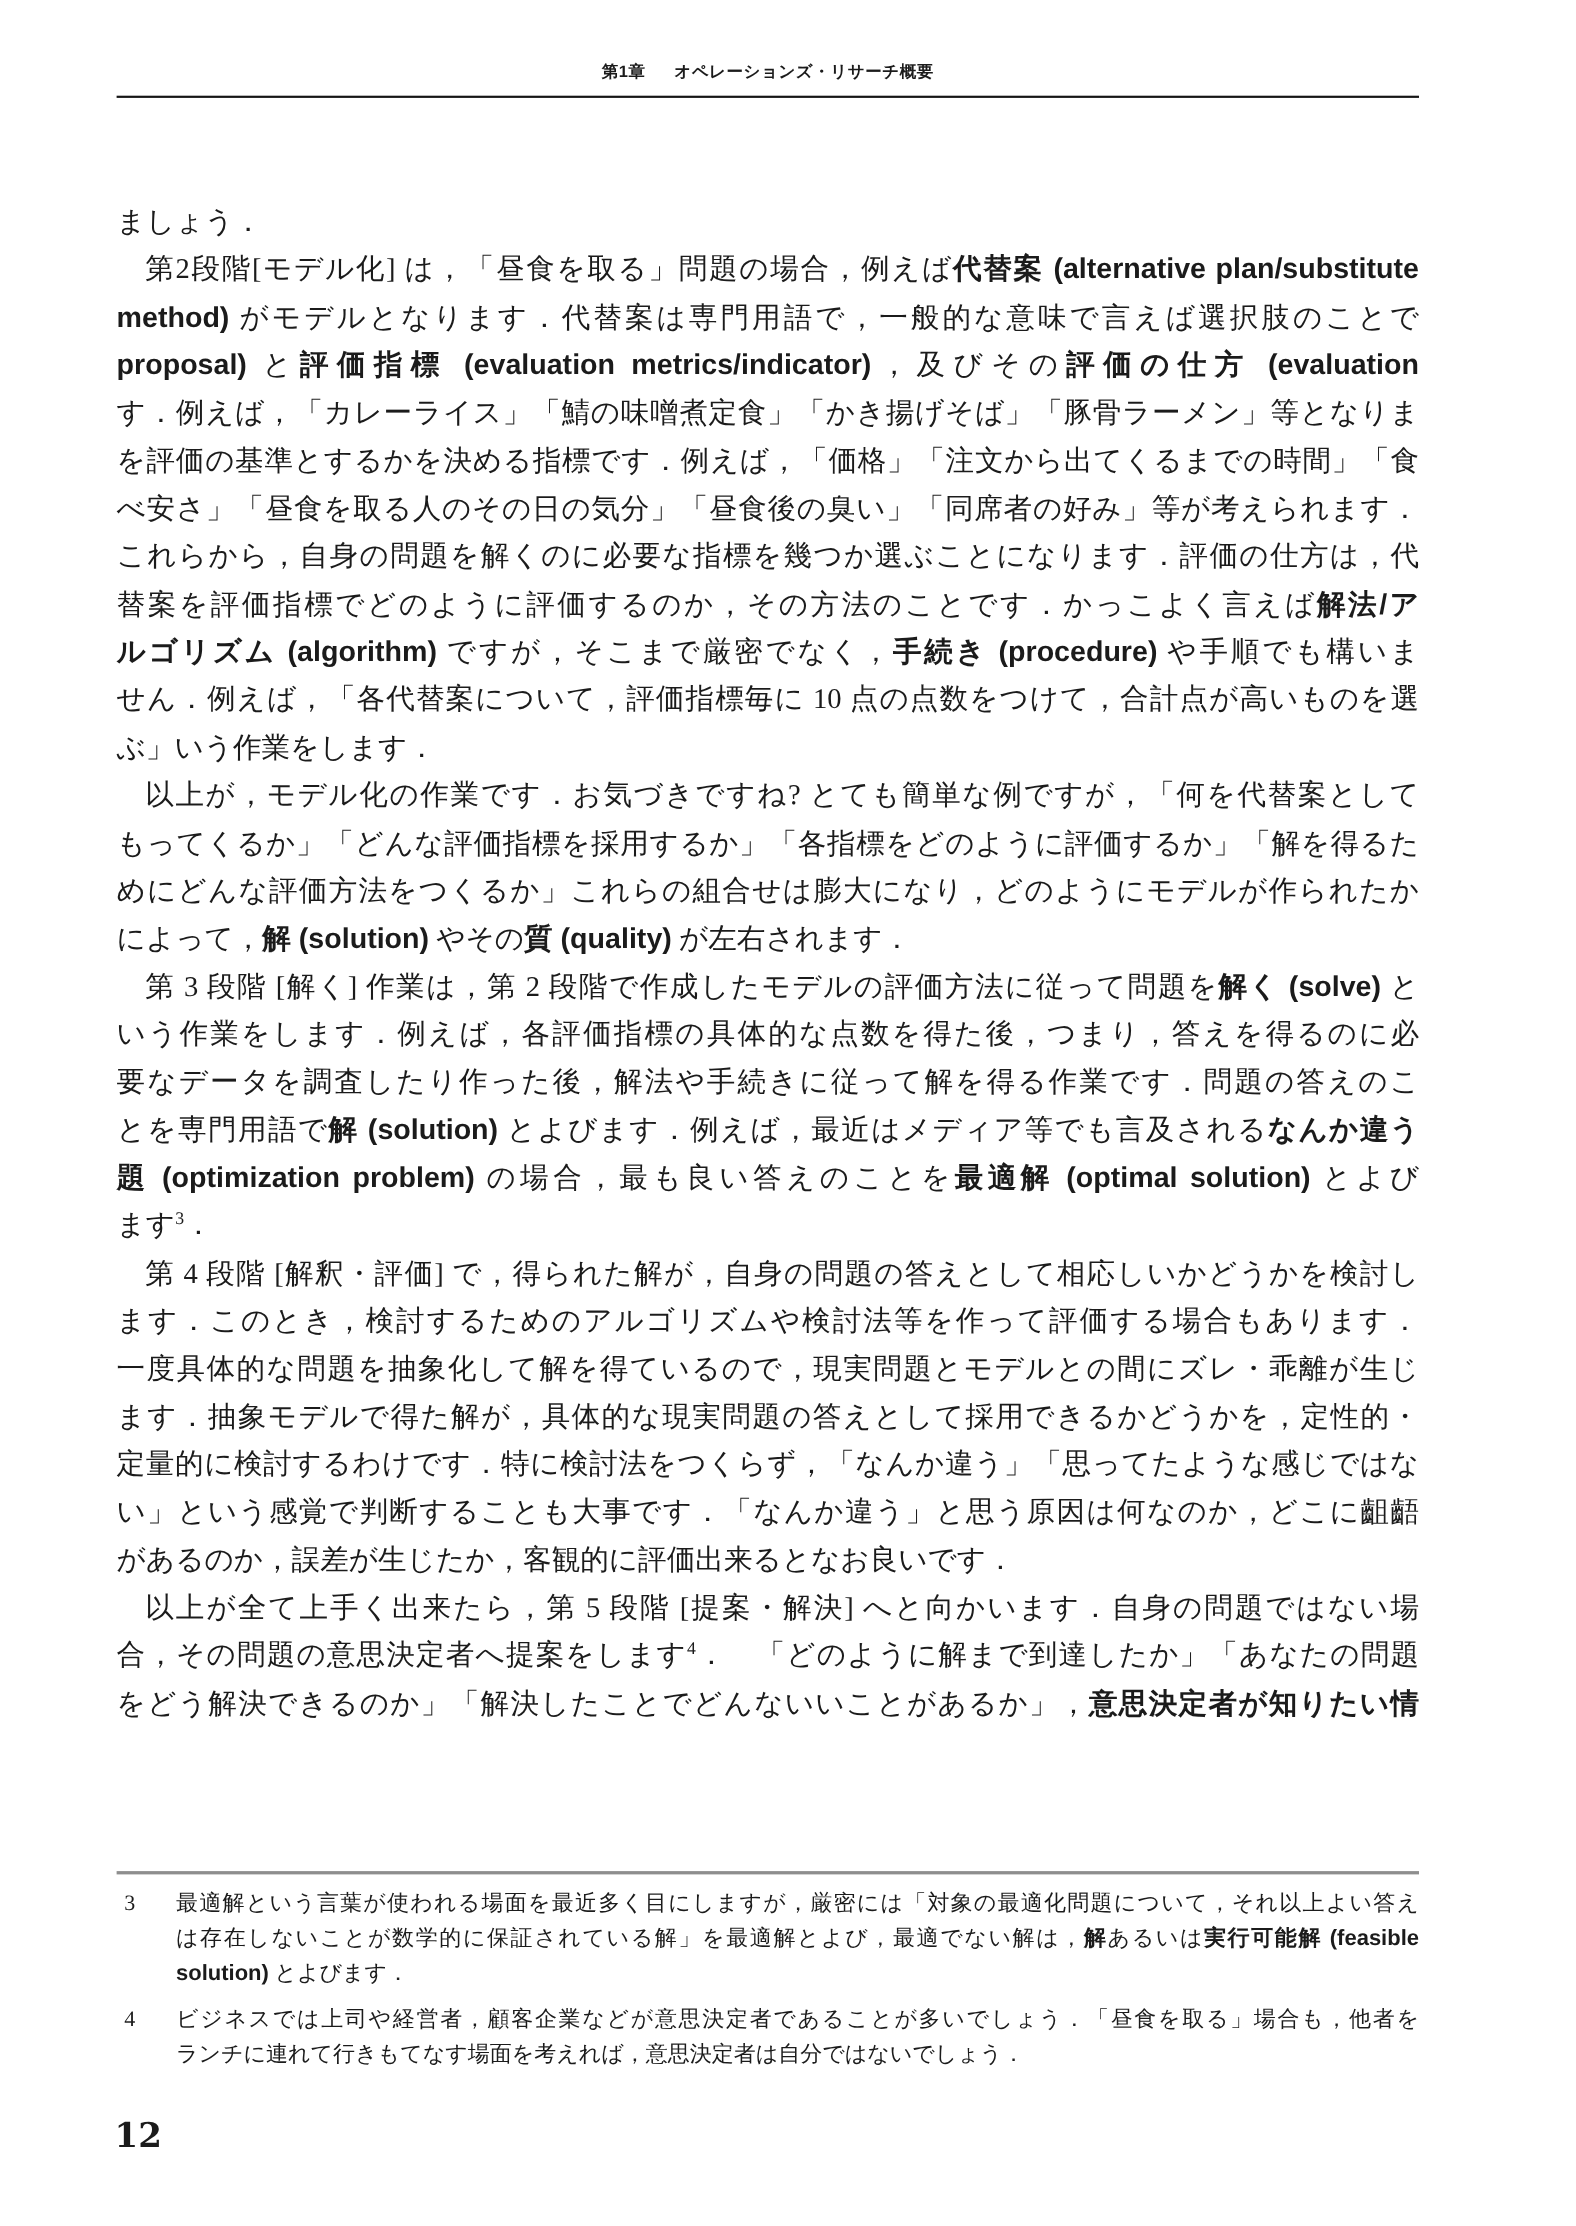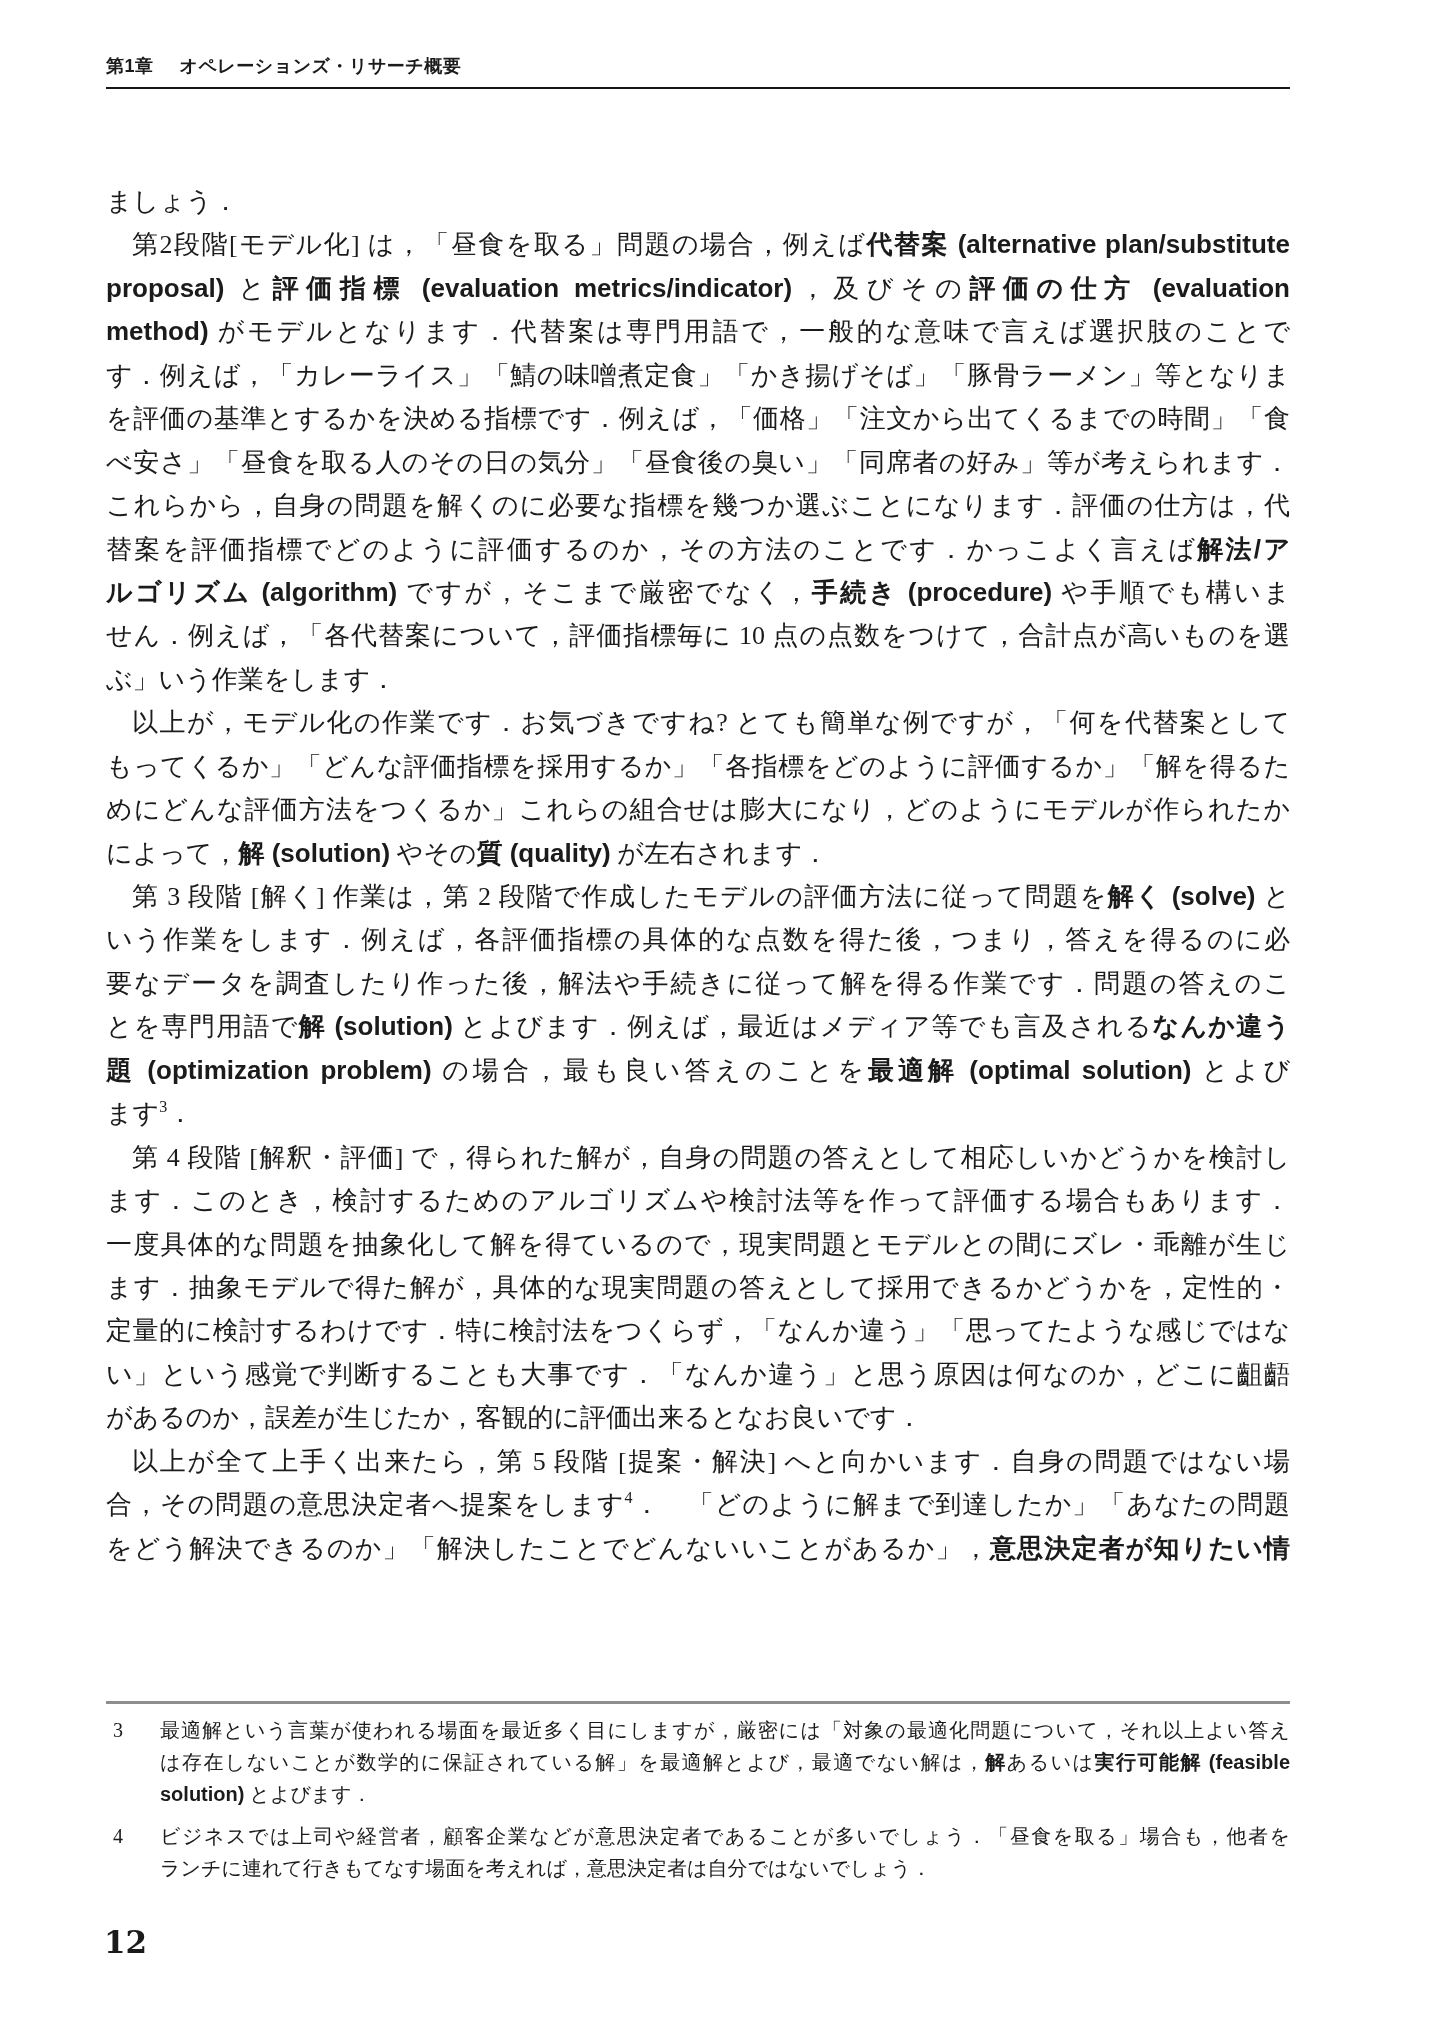--- a/index.html
+++ b/index.html
@@ -13,24 +13,25 @@
     background:var(--bg);
     margin:0 auto;
     overflow:hidden;
     font-family:"Liberation Serif","DejaVu Serif",serif;
     color:var(--text);
   }
   
   .running-header{
     position:absolute;left:106px;top:52px;width:1184px;
     font-family:"Liberation Sans","DejaVu Sans",sans-serif;
-    font-weight:600;font-size:18px;line-height:28px;
+    font-weight:600;font-size:15px;line-height:28px;
     padding-bottom:7px;
     border-bottom:2px solid #161616;
     letter-spacing:0.5px;
+    text-align:center;
   }
   .running-header .chapter{margin-right:26px;}
   
   .body-text{
     position:absolute;left:106px;top:180px;width:1184px;
     font-size:26px;
   }
   .tline{
     line-height:43.45px;height:43.45px;
     text-align:justify;text-align-last:justify;
@@ -71,22 +72,22 @@
 
 <div class="page">
 
   <div class="running-header" style="border-bottom-color: rgb(22, 22, 22);">
     <span class="chapter">第1章</span><span>オペレーションズ・リサーチ概要</span>
   </div>
 
   <div class="body-text">
       <div class="tline tlast"><span>ましょう．</span></div>
       <div class="tline tindent"><span>第2段階[モデル化] は，「昼食を取る」問題の場合，例えば</span><span class="bold">代替案 (alternative plan/substitute</span></div>
+      <div class="tline"><span class="bold">method)</span><span> がモデルとなります．代替案は専門用語で，一般的な意味で言えば選択肢のことで</span></div>
       <div class="tline"><span class="bold">proposal)</span><span> と</span><span class="bold">評価指標 (evaluation metrics/indicator)</span><span>，及びその</span><span class="bold">評価の仕方 (evaluation</span></div>
-      <div class="tline"><span class="bold">method)</span><span> がモデルとなります．代替案は専門用語で，一般的な意味で言えば選択肢のことで</span></div>
       <div class="tline"><span>す．例えば，「カレーライス」「鯖の味噌煮定食」「かき揚げそば」「豚骨ラーメン」等となりま</span></div>
       <div class="tline"><span>を評価の基準とするかを決める指標です．例えば，「価格」「注文から出てくるまでの時間」「食</span></div>
       <div class="tline"><span>べ安さ」「昼食を取る人のその日の気分」「昼食後の臭い」「同席者の好み」等が考えられます．</span></div>
       <div class="tline"><span>これらから，自身の問題を解くのに必要な指標を幾つか選ぶことになります．評価の仕方は，代</span></div>
       <div class="tline"><span>替案を評価指標でどのように評価するのか，その方法のことです．かっこよく言えば</span><span class="bold">解法/ア</span></div>
       <div class="tline"><span class="bold">ルゴリズム (algorithm)</span><span> ですが，そこまで厳密でなく，</span><span class="bold">手続き (procedure)</span><span> や手順でも構いま</span></div>
       <div class="tline"><span>せん．例えば，「各代替案について，評価指標毎に 10 点の点数をつけて，合計点が高いものを選</span></div>
       <div class="tline tlast"><span>ぶ」いう作業をします．</span></div>
       <div class="tline tindent"><span>以上が，モデル化の作業です．お気づきですね? とても簡単な例ですが，「何を代替案として</span></div>
       <div class="tline"><span>もってくるか」「どんな評価指標を採用するか」「各指標をどのように評価するか」「解を得るた</span></div>

